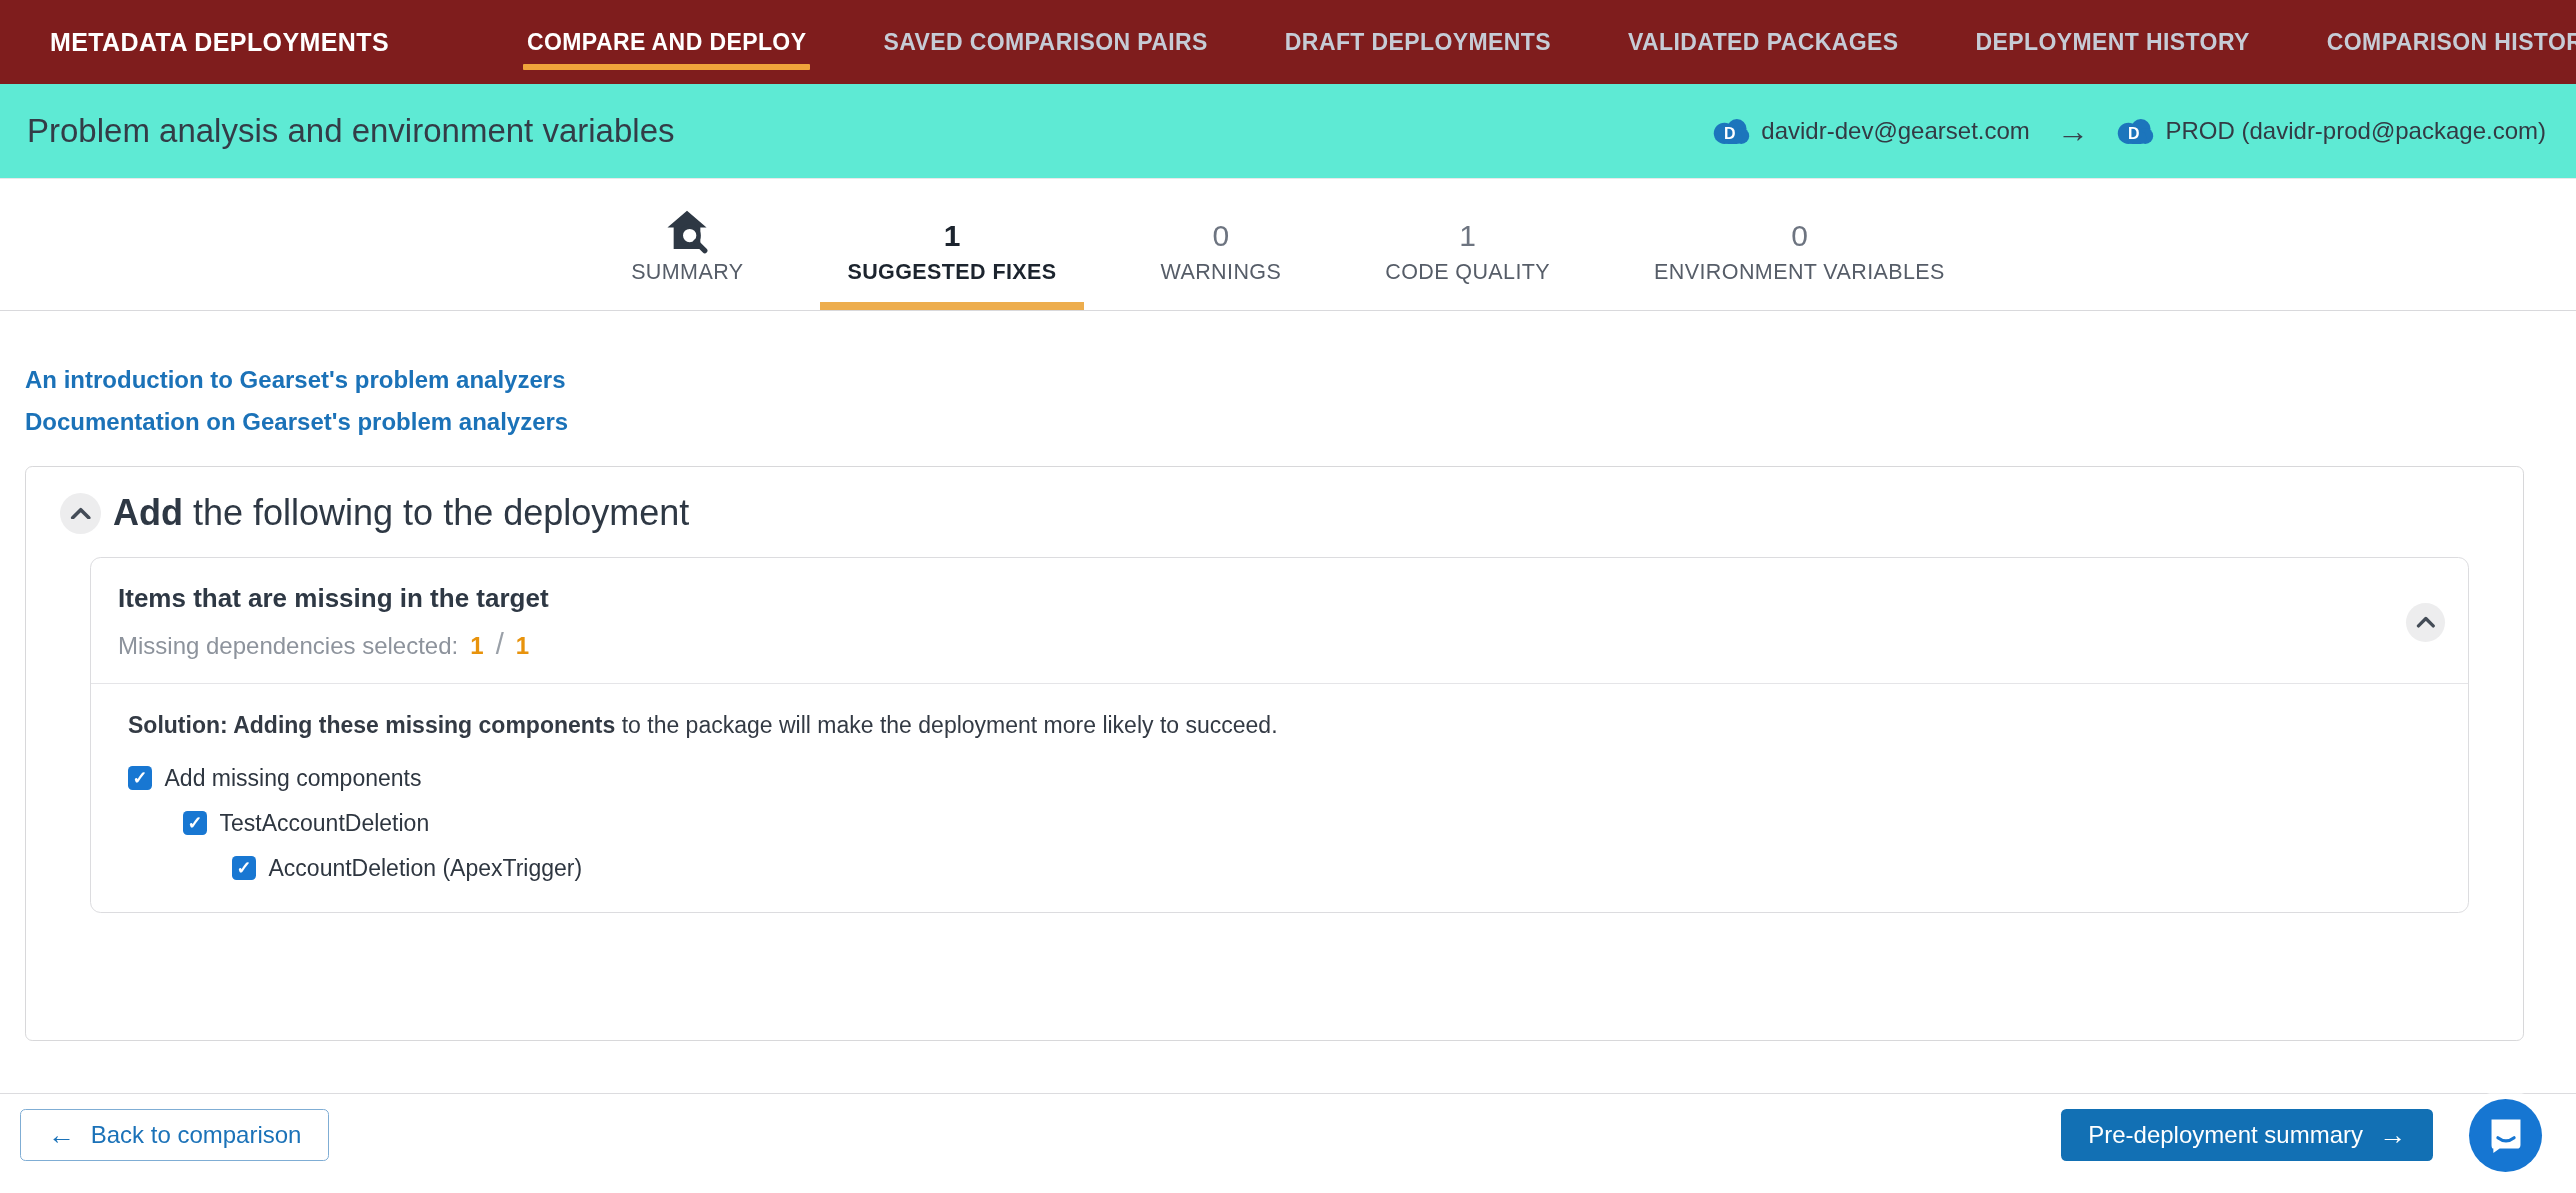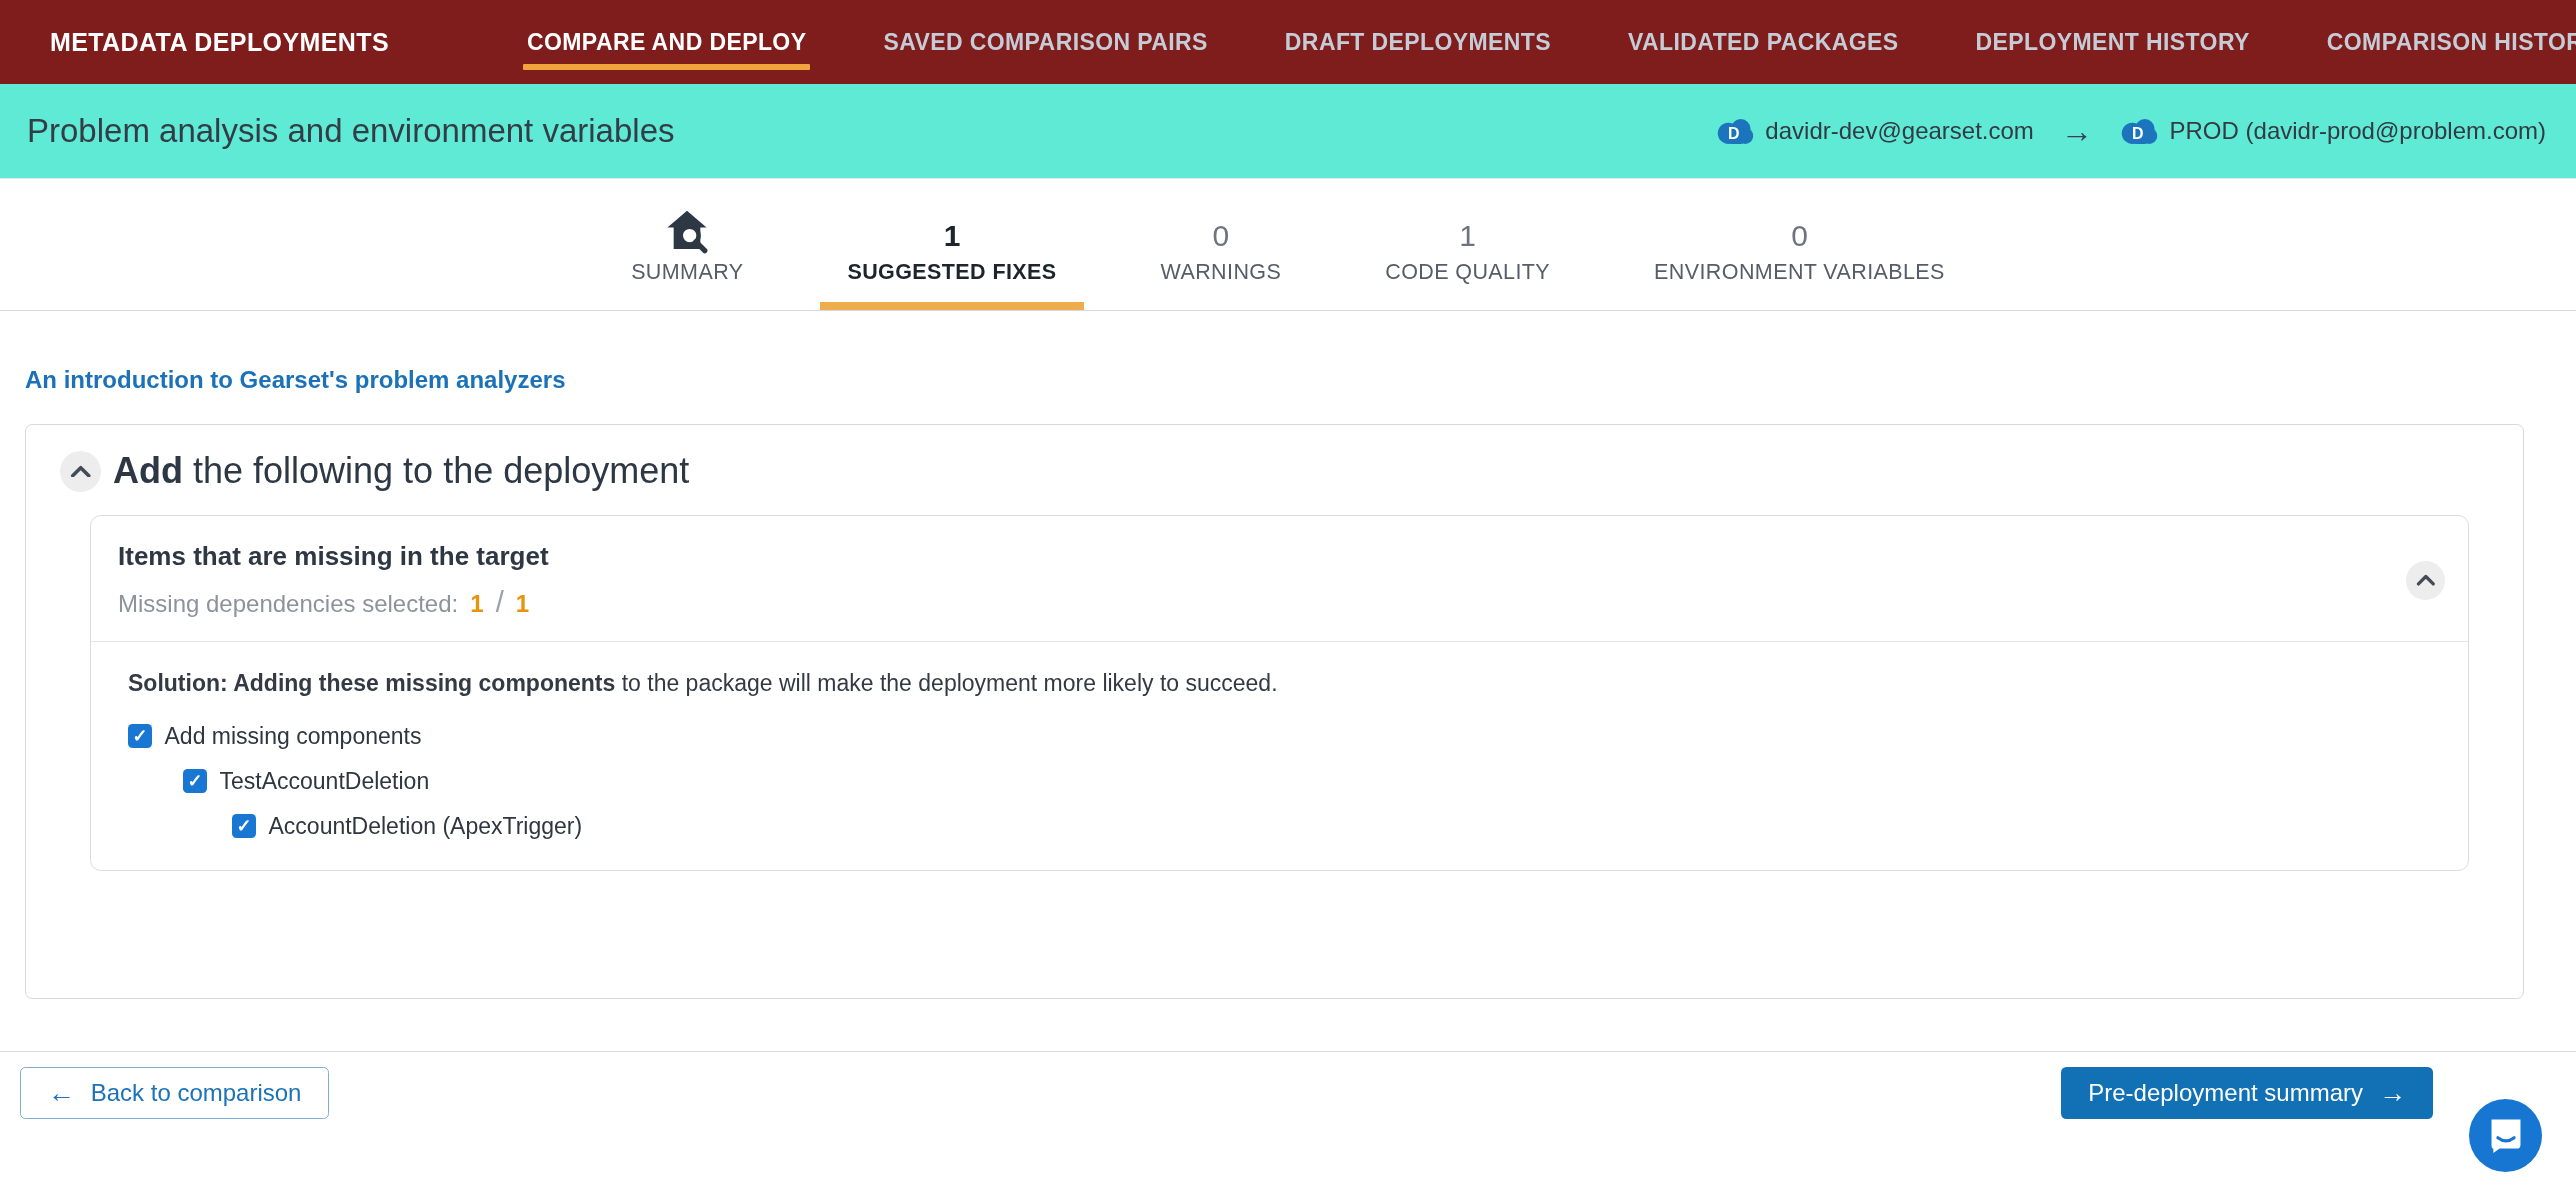--- a/index.html
+++ b/index.html
@@ -127,21 +127,21 @@
     </div>
     <span class="org-arrow">→</span>
     <div class="org">
       <svg width="39" height="29" viewBox="0 0 44 32" style="font-size:27px">
         <circle cx="14" cy="18" r="12" fill="#1c75bc"></circle>
         <circle cx="28" cy="13" r="11" fill="#1c75bc"></circle>
         <circle cx="33" cy="21" r="9" fill="#1c75bc"></circle>
         <rect x="12" y="16" width="22" height="14" rx="6" fill="#1c75bc"></rect>
         <text x="20" y="25" font-size="18" font-weight="bold" fill="#ffffff" font-family="Liberation Sans, sans-serif" text-anchor="middle">D</text>
       </svg>
-      <span>PROD (davidr-prod@problem.com)</span>
+      <span>PROD (davidr-prod@package.com)</span>
     </div>
   </div>
 </div>
 
 <div class="step-tabs">
   <div class="tab">
     <svg class="ticon" width="50" height="48" viewBox="0 0 56 54">
       <path d="M28 3 L6 22 H13 V46 H43 V22 H50 Z" fill="#2e3844"></path>
       <circle cx="31" cy="31" r="10" fill="#ffffff" stroke="#2e3844" stroke-width="5"></circle>
       <line x1="38" y1="38" x2="48" y2="48" stroke="#2e3844" stroke-width="6" stroke-linecap="round"></line>
@@ -161,20 +161,21 @@
     <div class="tlabel">CODE QUALITY</div>
   </div>
   <div class="tab">
     <div class="count">0</div>
     <div class="tlabel">ENVIRONMENT VARIABLES</div>
   </div>
 </div>
 
 <div class="content">
   <a class="doc-link" href="#">An introduction to Gearset's problem analyzers</a>
+  <a class="doc-link" href="#">Documentation on Gearset's problem analyzers</a>
 
   <div class="fix-card">
     <div class="fix-card-header">
       <button class="circle-btn">
         <svg width="21.5" height="12.5" viewBox="0 0 24 14">
           <polyline points="3,12 12,3 21,12" fill="none" stroke="#444c57" stroke-width="4" stroke-linecap="round" stroke-linejoin="round"></polyline>
         </svg>
       </button>
       <div class="fix-card-title">
         <b>Add</b><span> the following to the deployment</span>

